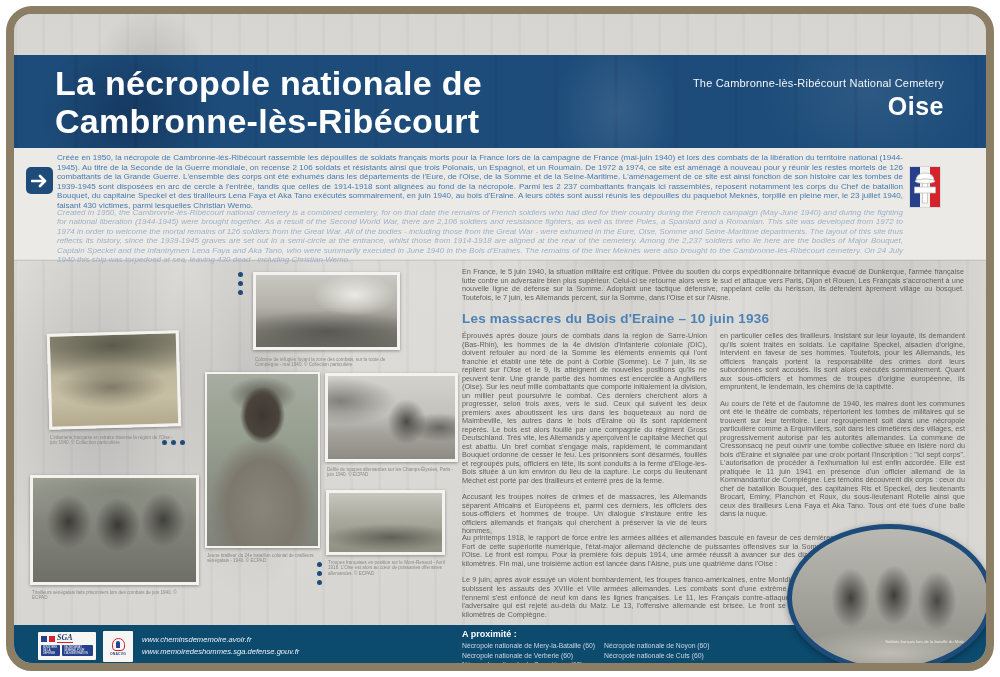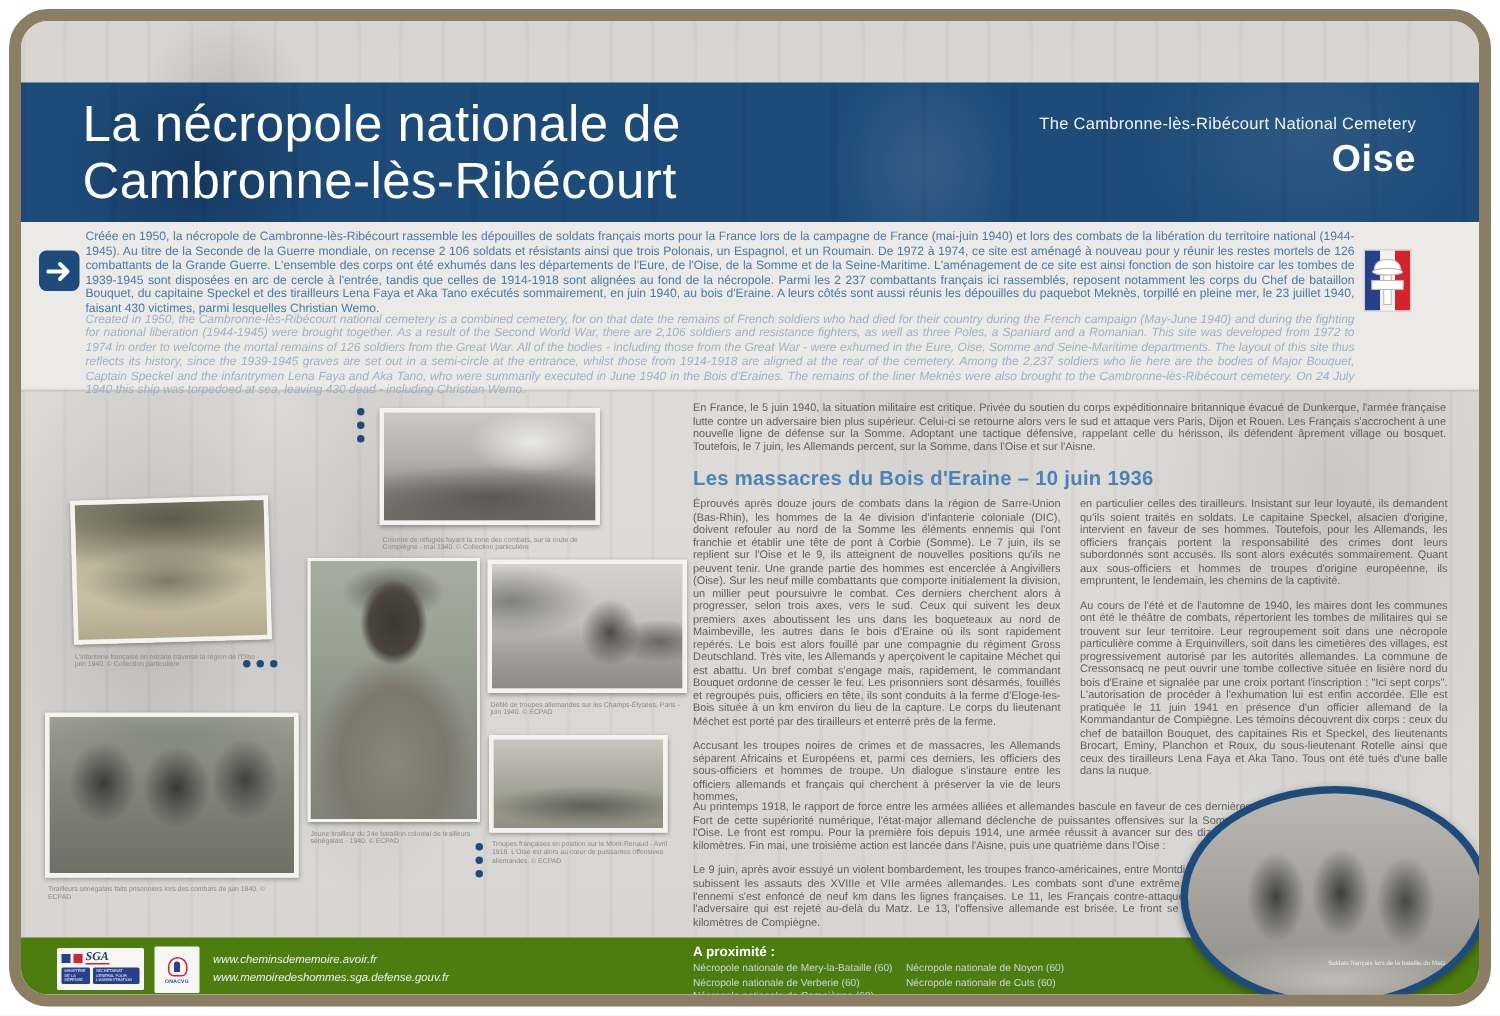--- a/index.html
+++ b/index.html
@@ -19,21 +19,21 @@
       repeating-linear-gradient(90deg, rgba(110,110,116,.05) 0 3px, transparent 3px 28px),
       linear-gradient(180deg,#d7d5d1 0%,#dedcd8 42%,#d7d5d1 100%);}
   
   .header{position:absolute;left:0;right:0;top:41px;height:93px;background:#1d4c7a;overflow:hidden;}
   .header .shade{position:absolute;inset:0;
     background:
       radial-gradient(ellipse 130px 120px at 12% 65%, rgba(0,0,20,.25), transparent 70%),
       radial-gradient(ellipse 90px 110px at 62% 60%, rgba(255,255,255,.10), transparent 70%),
       radial-gradient(ellipse 160px 120px at 88% 40%, rgba(255,255,255,.07), transparent 70%),
       repeating-linear-gradient(90deg, rgba(0,0,30,.06) 0 4px, transparent 4px 60px);}
-  .title{position:absolute;left:41px;top:9px;color:#ffffff;font-weight:400;font-size:34px;line-height:38px;letter-spacing:.3px;}
+  .title{position:absolute;left:41px;top:9px;color:#ffffff;font-weight:700;font-size:34px;line-height:38px;letter-spacing:.3px;}
   .hdr-right{position:absolute;right:42px;top:22px;text-align:right;color:#ffffff;}
   .hdr-sub{font-size:11px;letter-spacing:.2px;opacity:.95;}
   .hdr-region{font-size:25px;font-weight:600;letter-spacing:.5px;margin-top:3px;}
   
   .intro{position:absolute;left:0;right:0;top:134px;height:112px;background:#eceae6;
     box-shadow:0 1px 0 rgba(0,0,0,.08), inset 0 -1px 0 rgba(0,0,0,.05);padding-left:46px;}
   .arrow-box{position:absolute;left:12px;top:19px;width:27px;height:27px;background:#1d4c7a;border-radius:5px;display:flex;align-items:center;justify-content:center;}
   .intro-fr{position:absolute;left:43px;top:5px;width:846px;font-size:8.1px;line-height:9.6px;color:#4579ad;text-align:justify;}
   .intro-en{position:absolute;left:43px;top:60px;width:846px;font-size:8px;line-height:9.4px;color:#9db1c9;font-style:italic;text-align:justify;}
   .flag-emblem{position:absolute;right:46px;top:19px;width:30px;height:40px;box-shadow:0 0 0 1px rgba(0,0,0,.08);}
@@ -83,21 +83,21 @@
     radial-gradient(ellipse 26px 40px at 52% 48%, rgba(36,36,34,.8), transparent 75%),
     radial-gradient(ellipse 26px 40px at 74% 52%, rgba(40,40,38,.75), transparent 75%),
     radial-gradient(ellipse 120px 30px at 50% 90%, rgba(210,208,200,.7), transparent 85%),
     linear-gradient(180deg,#b9b8b2 0%,#a3a29b 50%,#8e8d86 100%);}
   .oval-caption{position:absolute;right:14px;bottom:18px;font-size:4.2px;color:rgba(255,255,255,.8);max-width:90px;text-align:right;}
   
   .dots{position:absolute;display:flex;gap:4px;}
   .dots.v{flex-direction:column;}
   .dots span{width:5px;height:5px;border-radius:50%;background:#1d4c7a;display:block;}
   
-  .footer{position:absolute;left:0;right:0;top:611px;bottom:0;background:#4d7c0f;}
+  .footer{position:absolute;left:0;right:0;top:611px;bottom:0;background:#0c4a6e;}
   .logo-min{position:absolute;left:24px;top:7px;width:58px;height:28px;background:#f6f6f4;border-radius:1px;padding:2px 3px;}
   .logo-min .flagrow{display:flex;align-items:center;gap:2px;}
   .logo-min .sq{width:6px;height:6px;display:inline-block;}
   .logo-min .sq.b{background:#27408b;} .logo-min .sq.r{background:#d5232e;}
   .logo-min .sga{font-family:"Liberation Serif","DejaVu Serif",serif;font-style:italic;font-weight:700;font-size:8px;color:#1d3d6e;border-bottom:1.5px solid #d5232e;line-height:8px;}
   .logo-min .chips{display:flex;gap:2px;margin-top:2px;}
   .logo-min .chip{background:#27408b;color:#ffffff;font-size:2.6px;line-height:3px;padding:1px 2px;border-radius:1px;}
   .logo-onacvg{position:absolute;left:89px;top:6px;width:30px;height:31px;background:#f6f6f4;border-radius:1px;display:flex;flex-direction:column;align-items:center;justify-content:center;gap:1px;}
   .logo-onacvg .emb{width:13px;height:13px;border:1.5px solid #d5232e;border-radius:50% 50% 4px 4px;position:relative;}
   .logo-onacvg .emb::after{content:"";position:absolute;left:3px;top:2px;width:4px;height:7px;background:#27408b;border-radius:2px 2px 0 0;}

